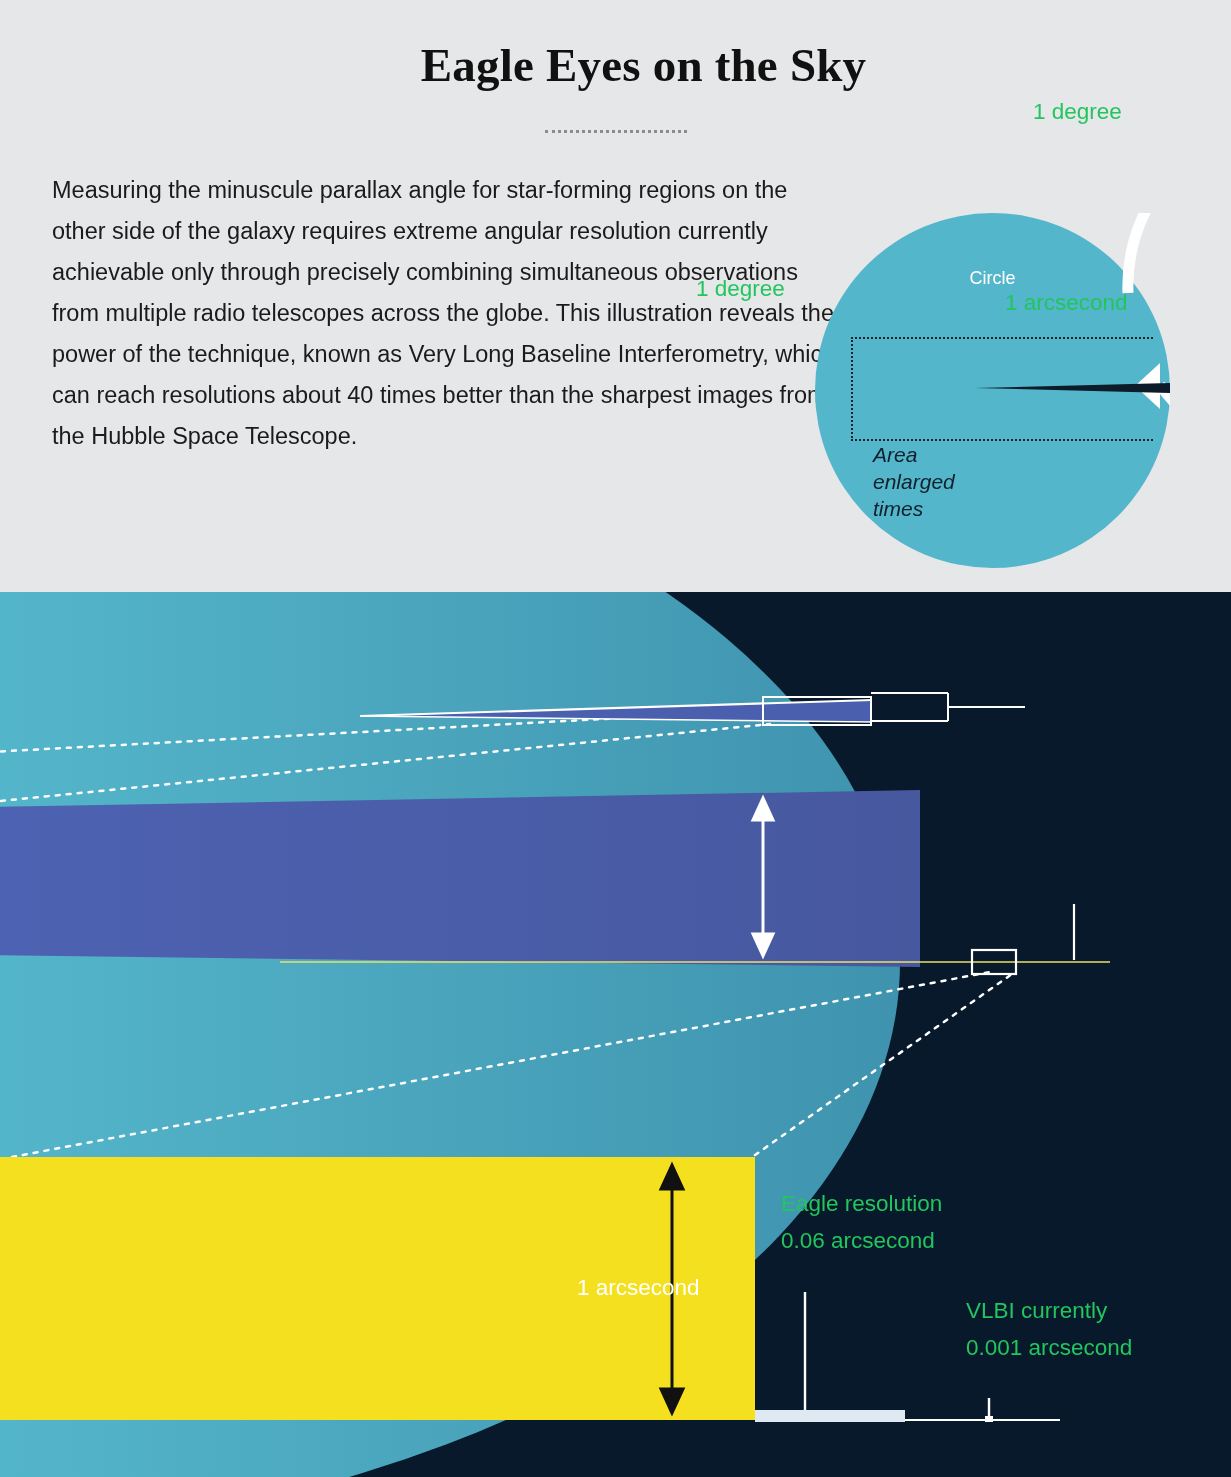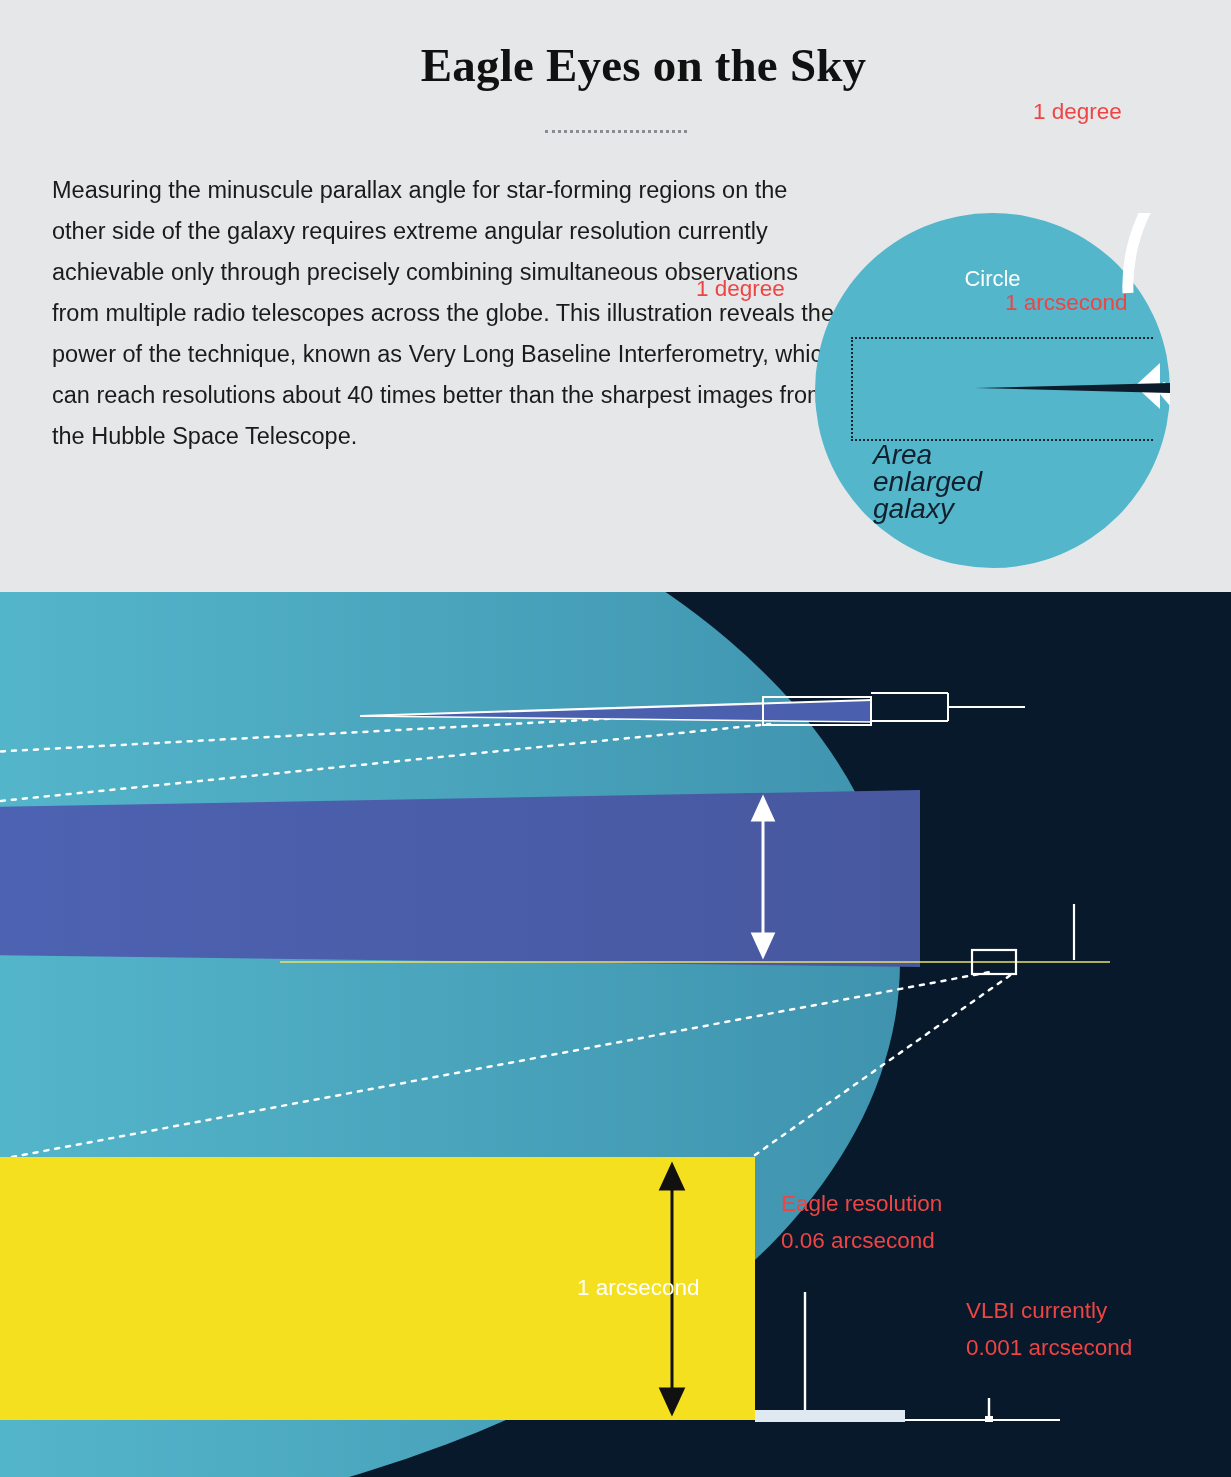--- a/index.html
+++ b/index.html
@@ -70,28 +70,28 @@
   #circle-arrow-svg {
     position: absolute;
     left: 0; top: 0;
   }
   #circle-label {
     position: absolute;
     left: 0; top: 50px;
     width: 355px;
     text-align: center;
     color: #ffffff;
-    font-size: 22px;
+    font-size: 18px;
     line-height: 31px;
   }
   #area-enlarged-label {
     position: absolute;
     left: 58px; top: 228px;
     color: #11202c;
-    font-size: 28px;
+    font-size: 21px;
     font-style: italic;
     line-height: 27px;
   }
   #circle-dotted-box {
     position: absolute;
     left: 36px; top: 124px;
     width: 300px;
     height: 100px;
     border-top: 2px dotted #14242f;
     border-left: 2px dotted #14242f;
@@ -113,21 +113,21 @@
     background: #07192b;
     overflow: hidden;
   }
   #scene-svg {
     position: absolute;
     left: 0; top: 0;
   }
 
   .scene-label {
     position: absolute;
-    color: #ef4444;
+    color: #22c55e;
     font-size: 22.5px;
     line-height: 30px;
     white-space: nowrap;
   }
   #label-1degree-top { left: 1033px; top: 97px; }
   #label-1degree-mid { left: 696px; top: 274px; }
   #label-1arcsecond-right { left: 1005px; top: 288px; }
   #label-1arcsecond-yellow {
     left: 577px; top: 1273px;
     color: #ffffff;
@@ -168,21 +168,21 @@
         <polygon points="0,7 195,2 195,12" fill="#0d1c2b"></polygon>
       </svg>
 
       <div id="circle-label">
         <div>Circle</div>
       </div>
 
       <div id="area-enlarged-label">
         <div>Area</div>
         <div>enlarged</div>
-        <div>galaxy</div>
+        <div>times</div>
       </div>
     </div>
   </div>
 
   <div id="scene">
     <svg id="scene-svg" width="1231" height="885" viewBox="0 0 1231 885">
       <defs>
         <linearGradient id="tealGrad" x1="0" y1="0" x2="1" y2="0">
           <stop offset="0%" stop-color="#62c2cf"></stop>
           <stop offset="55%" stop-color="#54b6cb"></stop>

